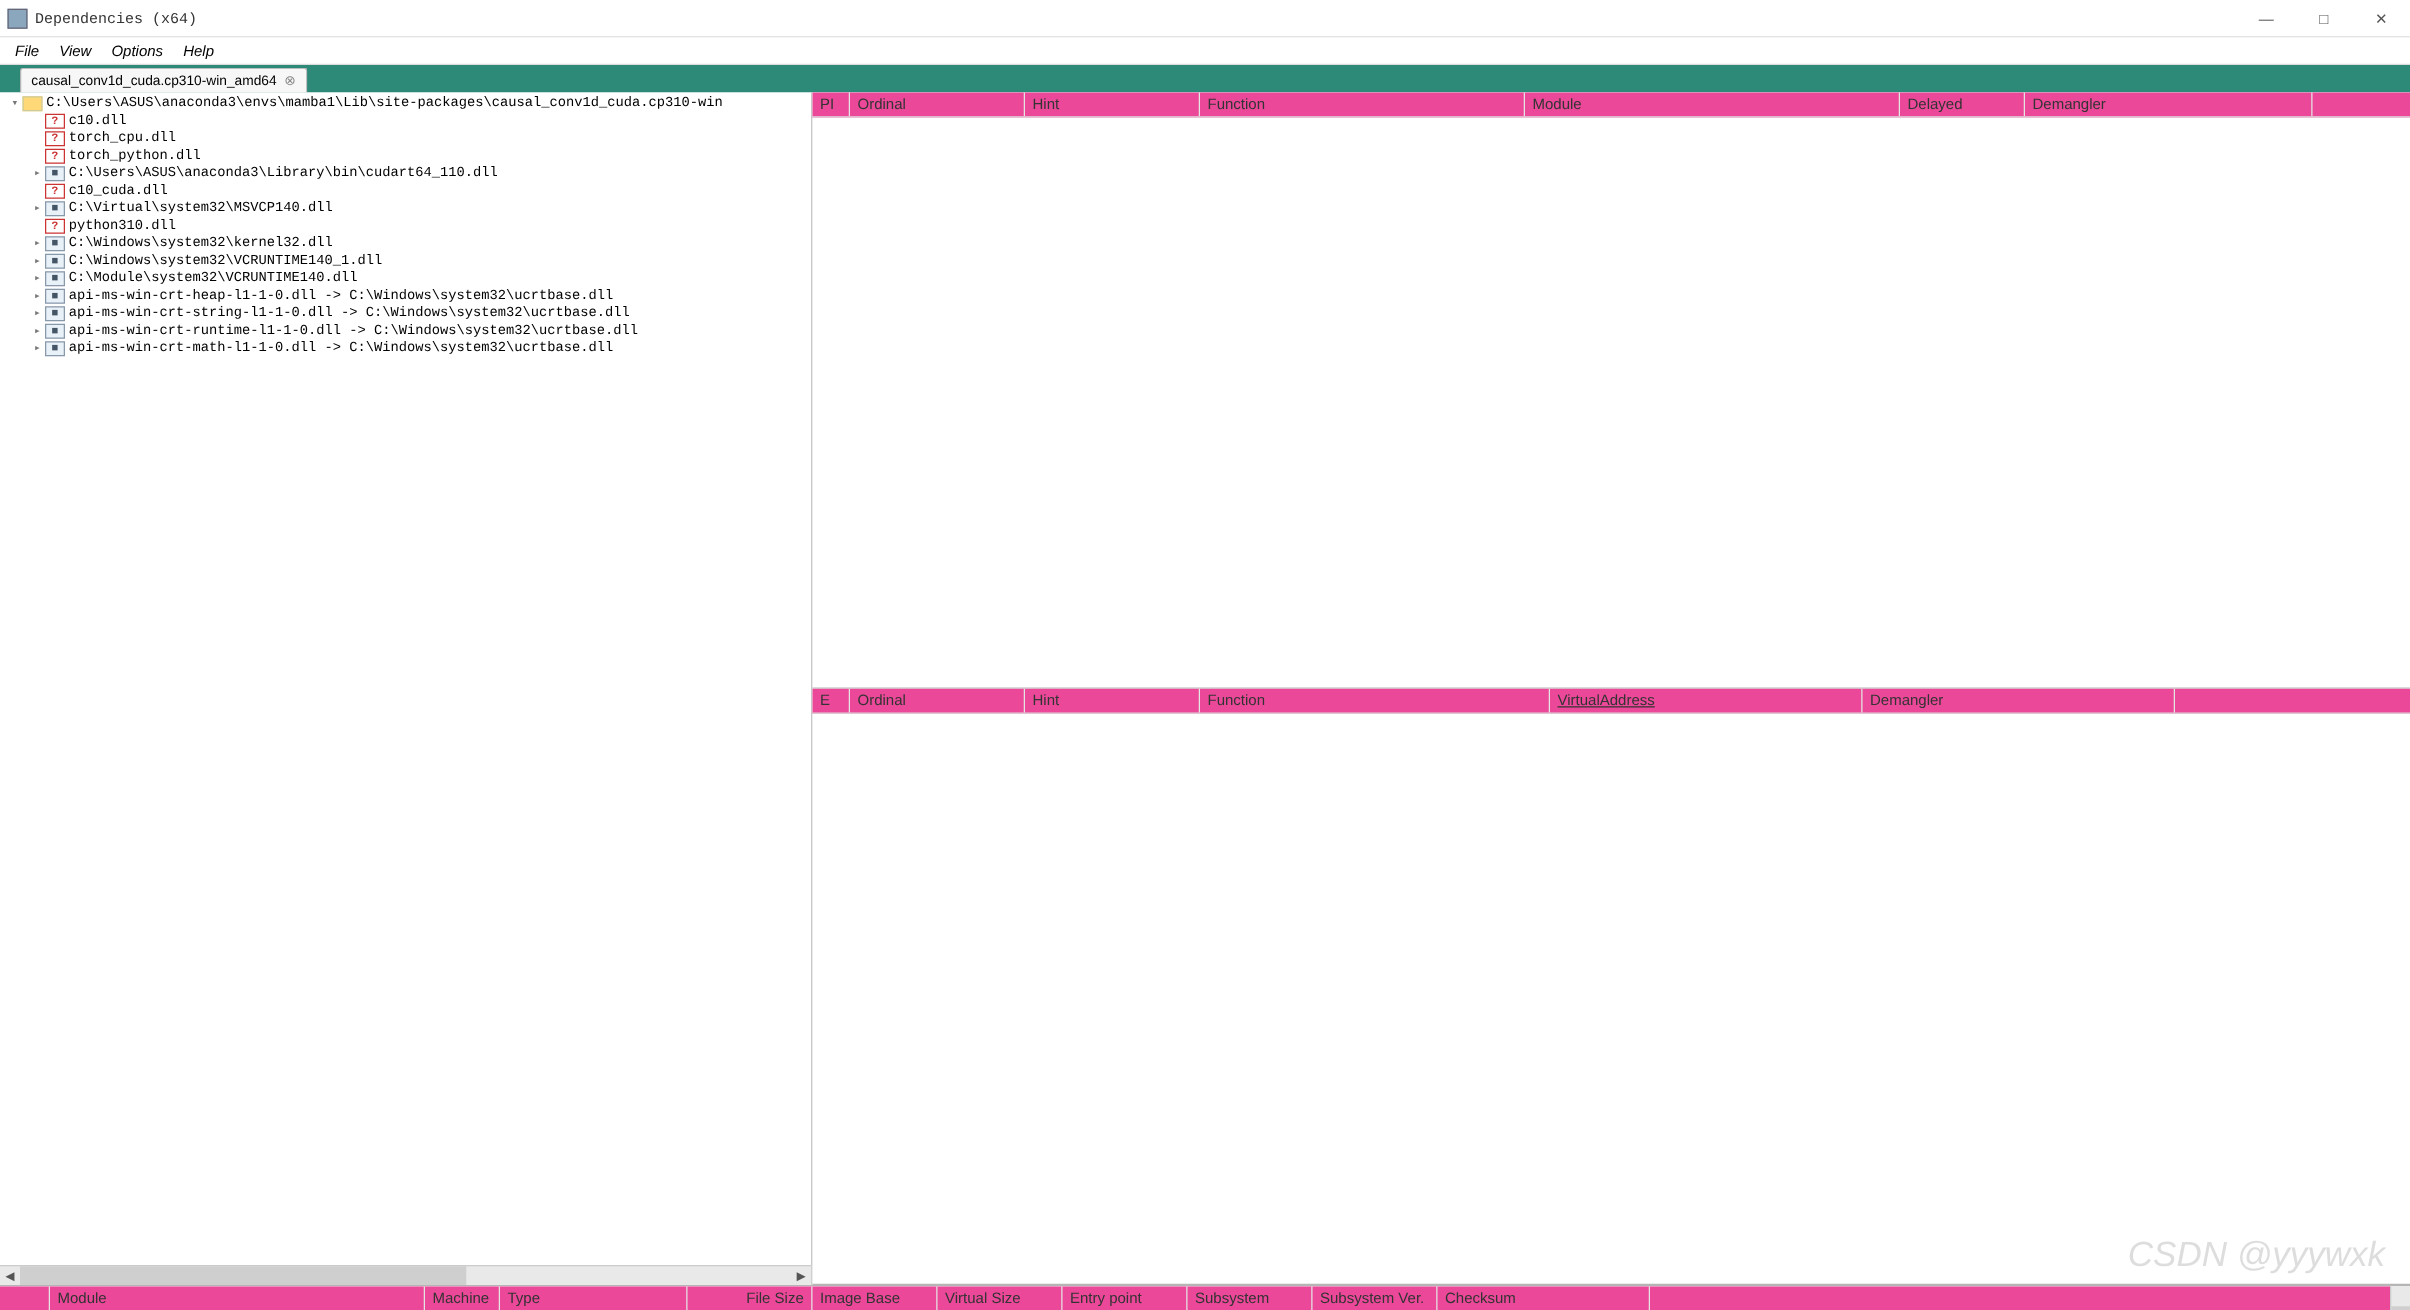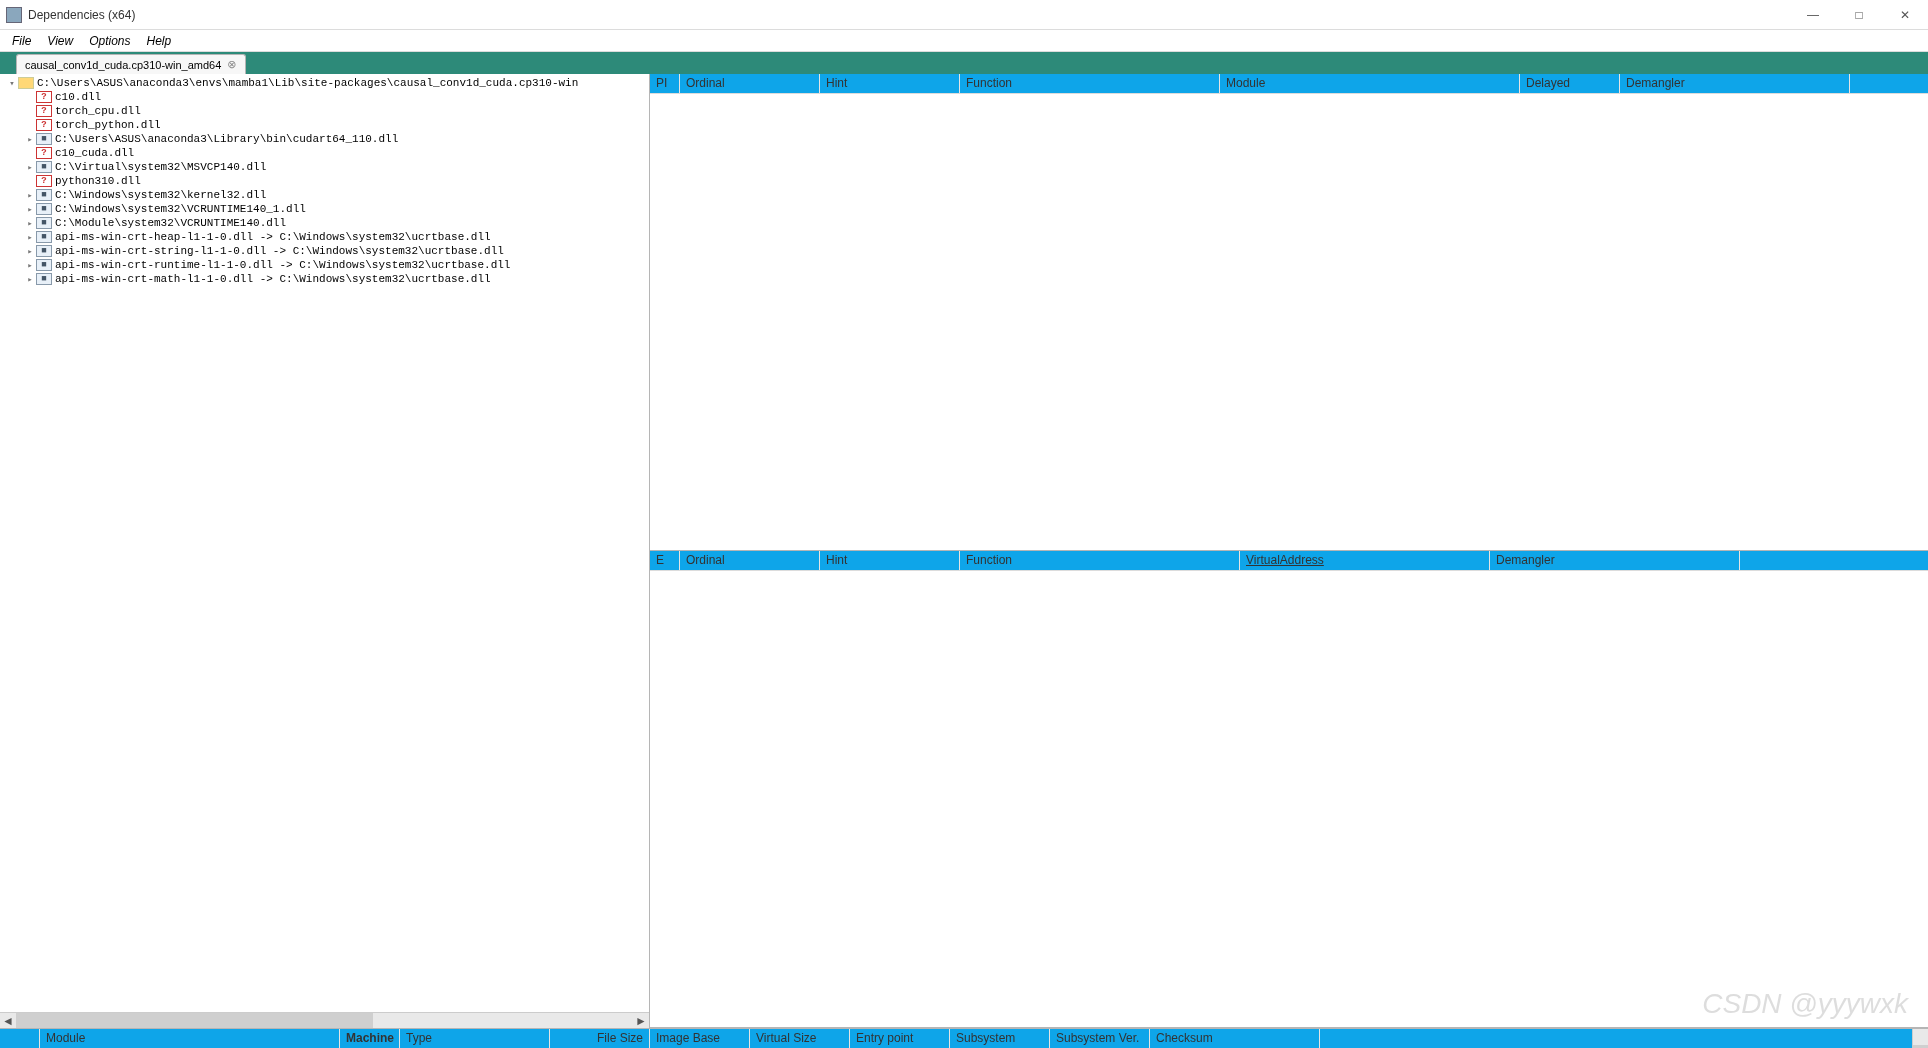--- a/index.html
+++ b/index.html
@@ -17,21 +17,21 @@
 
   
   .titlebar {
     height: 30px; width: 100%;
     background: #fff;
     display: flex; align-items: center;
     padding-left: 6px;
     border-bottom: 1px solid #dcdcdc;
   }
   .titlebar .ico { width:16px;height:16px;background:#8aa7bd;margin-right:6px;border:1px solid #667; }
-  .titlebar .title { color:#333; }
+  .titlebar .title { color:#333;font-family:Liberation Mono, monospace; }
   .winbtns { margin-left:auto; display:flex; }
   .winbtn { width:46px;height:30px;display:flex;align-items:center;justify-content:center;color:#555;}
   
   
   .menubar { height:22px;background:#fff;display:flex;align-items:center;padding-left:4px;border-bottom:1px solid #dcdcdc;}
   .menuitem { padding:2px 8px;font-style:italic; }
   
   
   .tabstrip { height:22px;background:#2d8a79;display:flex;align-items:flex-end;padding-left:16px;}
   .tab { background:#f7f7f7;border:1px solid #b5b5b5;border-bottom:none;padding:2px 8px 2px 8px;font-size:11px;display:flex;align-items:center;height:20px;border-radius:3px 3px 0 0;}
@@ -47,21 +47,21 @@
   .ticon { width:16px;height:12px;margin-right:3px;display:flex;align-items:center;justify-content:center;font-size:9px;font-weight:bold;}
   .ic-folder { background:#ffd877;border:1px solid #cc9; }
   .ic-err { background:#fff;border:1px solid #c33;color:#c33;}
   .ic-ok  { background:#e8f0f8;border:1px solid #89a;color:#456;}
   .hscroll { height:16px;background:#e9e9e9;border-top:1px solid #ccc;display:flex;}
   .hscroll .thumb{ width:55%;height:100%;background:#cfcfcf;}
   .hscroll .arrow{ width:16px;height:100%;display:flex;align-items:center;justify-content:center;color:#555;}
   
   .rightpanes { flex:1;display:flex;flex-direction:column;}
   .pane { background:#fff;border-bottom:1px solid #b5b5b5;}
-  .colhdr { display:flex;height:20px;background:#0ea5e9;border-bottom:1px solid #dcdcdc;}
+  .colhdr { display:flex;height:20px;background:#ec4899;border-bottom:1px solid #dcdcdc;}
   .col { padding:2px 6px;border-right:1px solid #e4e4e4;color:#333;}
   
   
   .bottompane { height:230px;background:#fff;border-top:1px solid #b5b5b5;display:flex;}
   .btable { flex:1;overflow:auto;}
   .vscroll { width:16px;background:#e9e9e9;border-left:1px solid #ccc;position:relative;}
   .vscroll .vthumb{position:absolute;top:16px;height:75%;width:100%;background:#cfcfcf;}
   
   .watermark { position:absolute;right:20px;bottom:28px;font-size:28px;color:rgba(120,120,120,.25);font-weight:500;font-style:italic;pointer-events:none;}
 </style>
@@ -202,21 +202,21 @@
         </div>
     </div>
   </div>
 </div>
 
 <div class="bottompane">
   <div class="btable">
     <div class="colhdr" id="modules-hdr">
         <div class="col" style="width: 40px;"></div>
         <div class="col" style="width: 300px;">Module</div>
-        <div class="col" style="width: 60px; font-weight: bold;">Machine</div>
+        <div class="col" style="width: 60px;">Machine</div>
         <div class="col" style="width: 150px;">Type</div>
         <div class="col" style="width: 100px; text-align: right;">File Size</div>
         <div class="col" style="width: 100px;">Image Base</div>
         <div class="col" style="width: 100px;">Virtual Size</div>
         <div class="col" style="width: 100px;">Entry point</div>
         <div class="col" style="width: 100px;">Subsystem</div>
         <div class="col" style="width: 100px;">Subsystem Ver.</div>
         <div class="col" style="width: 170px;">Checksum</div>
       </div>
 

